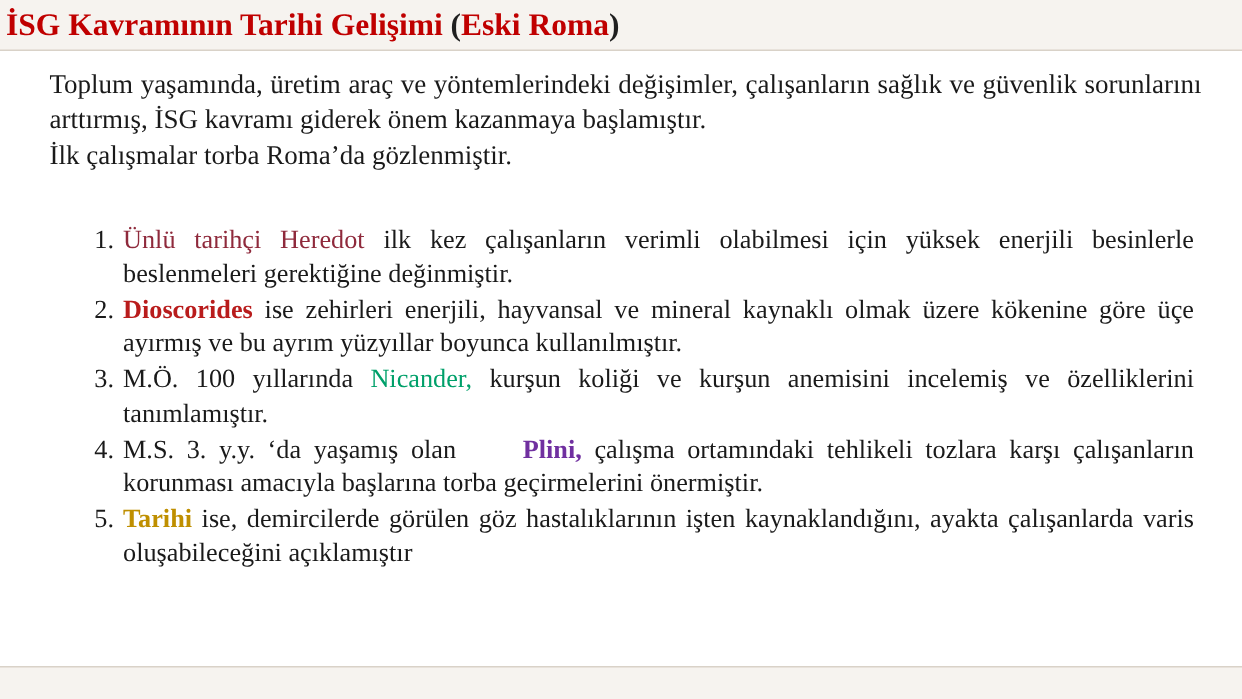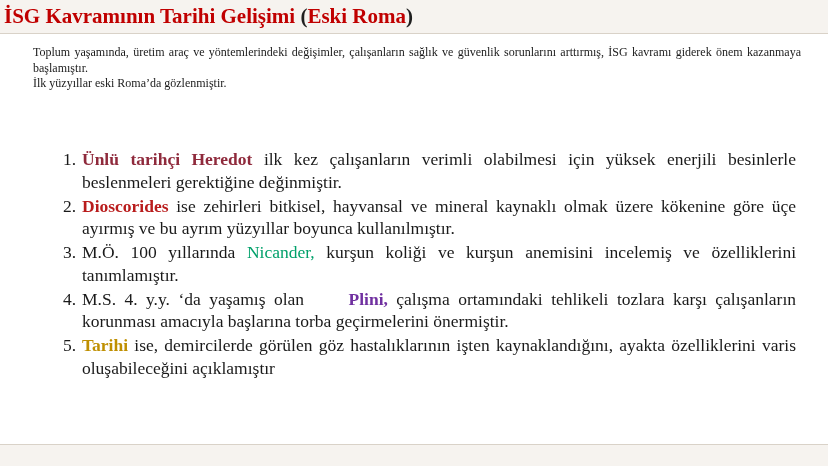--- a/index.html
+++ b/index.html
@@ -61,21 +61,21 @@
     background: #f6f3ef;
     border-top: 1px solid #d9d2c8;
     box-sizing: border-box;
   }
   
   .intro {
     position: absolute;
     left: 33px;
     top: 45px;
     width: 768px;
-    font-size: 12px;
+    font-size: 18px;
     line-height: 1.30;
     color: #1a1a1a;
     text-align: justify;
     text-justify: inter-word;
   }
   .intro .line2 {
     text-align: left;
     display: block;
   }
   
@@ -99,53 +99,53 @@
     text-justify: inter-word;
   }
   .list li .marker {
     position: absolute;
     left: 0;
     top: 0;
     width: 20px;
     text-align: right;
     color: #1a1a1a;
   }
-  .hl-maroon { color: #8f2a3c; font-weight: bold; }
+  .hl-maroon { color: #8f2a3c; font-weight: normal; }
   .hl-orange { color: #b91c1c; font-weight: bold; }
   .hl-green  { color: #00a06a; font-weight: normal; }
   .hl-purple { color: #7030a0; font-weight: bold; margin-left: 36px; }
   .hl-gold   { color: #bf8f00; font-weight: bold; }
 </style>
 </head>
 <body>
 
 <div class="slide">
 
   <div class="title-band">
     <div class="title-text"><span class="title-main">İSG Kavramının Tarihi Gelişimi </span><span class="title-paren">(</span><span class="title-sub">Eski Roma</span><span class="title-paren">)</span></div>
   </div>
 
   <div class="intro">
     <span>Toplum yaşamında, üretim araç ve yöntemlerindeki değişimler, çalışanların sağlık ve güvenlik sorunlarını arttırmış, İSG kavramı giderek önem kazanmaya başlamıştır.</span>
-    <span class="line2">İlk yüzyıllar eski Roma’da gözlenmiştir.</span>
+    <span class="line2">İlk çalışmalar torba Roma’da gözlenmiştir.</span>
   </div>
 
   <ol class="list">
     <li>
       <span class="marker">1.</span><span class="hl-maroon">Ünlü tarihçi Heredot</span><span> ilk kez çalışanların verimli olabilmesi için yüksek enerjili besinlerle beslenmeleri gerektiğine değinmiştir.</span>
     </li>
     <li>
-      <span class="marker">2.</span><span class="hl-orange">Dioscorides</span><span> ise zehirleri bitkisel, hayvansal ve mineral kaynaklı olmak üzere kökenine göre üçe ayırmış ve bu ayrım yüzyıllar boyunca kullanılmıştır.</span>
+      <span class="marker">2.</span><span class="hl-orange">Dioscorides</span><span> ise zehirleri enerjili, hayvansal ve mineral kaynaklı olmak üzere kökenine göre üçe ayırmış ve bu ayrım yüzyıllar boyunca kullanılmıştır.</span>
     </li>
     <li>
       <span class="marker">3.</span><span>M.Ö. 100 yıllarında </span><span class="hl-green">Nicander,</span><span> kurşun koliği ve kurşun anemisini incelemiş ve özelliklerini tanımlamıştır.</span>
     </li>
     <li>
-      <span class="marker">4.</span><span>M.S. 4. y.y. ‘da yaşamış olan </span><span class="hl-purple">Plini,</span><span> çalışma ortamındaki tehlikeli tozlara karşı çalışanların korunması amacıyla başlarına torba geçirmelerini önermiştir.</span>
+      <span class="marker">4.</span><span>M.S. 3. y.y. ‘da yaşamış olan </span><span class="hl-purple">Plini,</span><span> çalışma ortamındaki tehlikeli tozlara karşı çalışanların korunması amacıyla başlarına torba geçirmelerini önermiştir.</span>
     </li>
     <li>
-      <span class="marker">5.</span><span class="hl-gold">Tarihi</span><span> ise, demircilerde görülen göz hastalıklarının işten kaynaklandığını, ayakta özelliklerini varis oluşabileceğini açıklamıştır</span>
+      <span class="marker">5.</span><span class="hl-gold">Tarihi</span><span> ise, demircilerde görülen göz hastalıklarının işten kaynaklandığını, ayakta çalışanlarda varis oluşabileceğini açıklamıştır</span>
     </li>
   </ol>
 
   <div class="bottom-band"></div>
 
 </div>
 
 </body></html>

